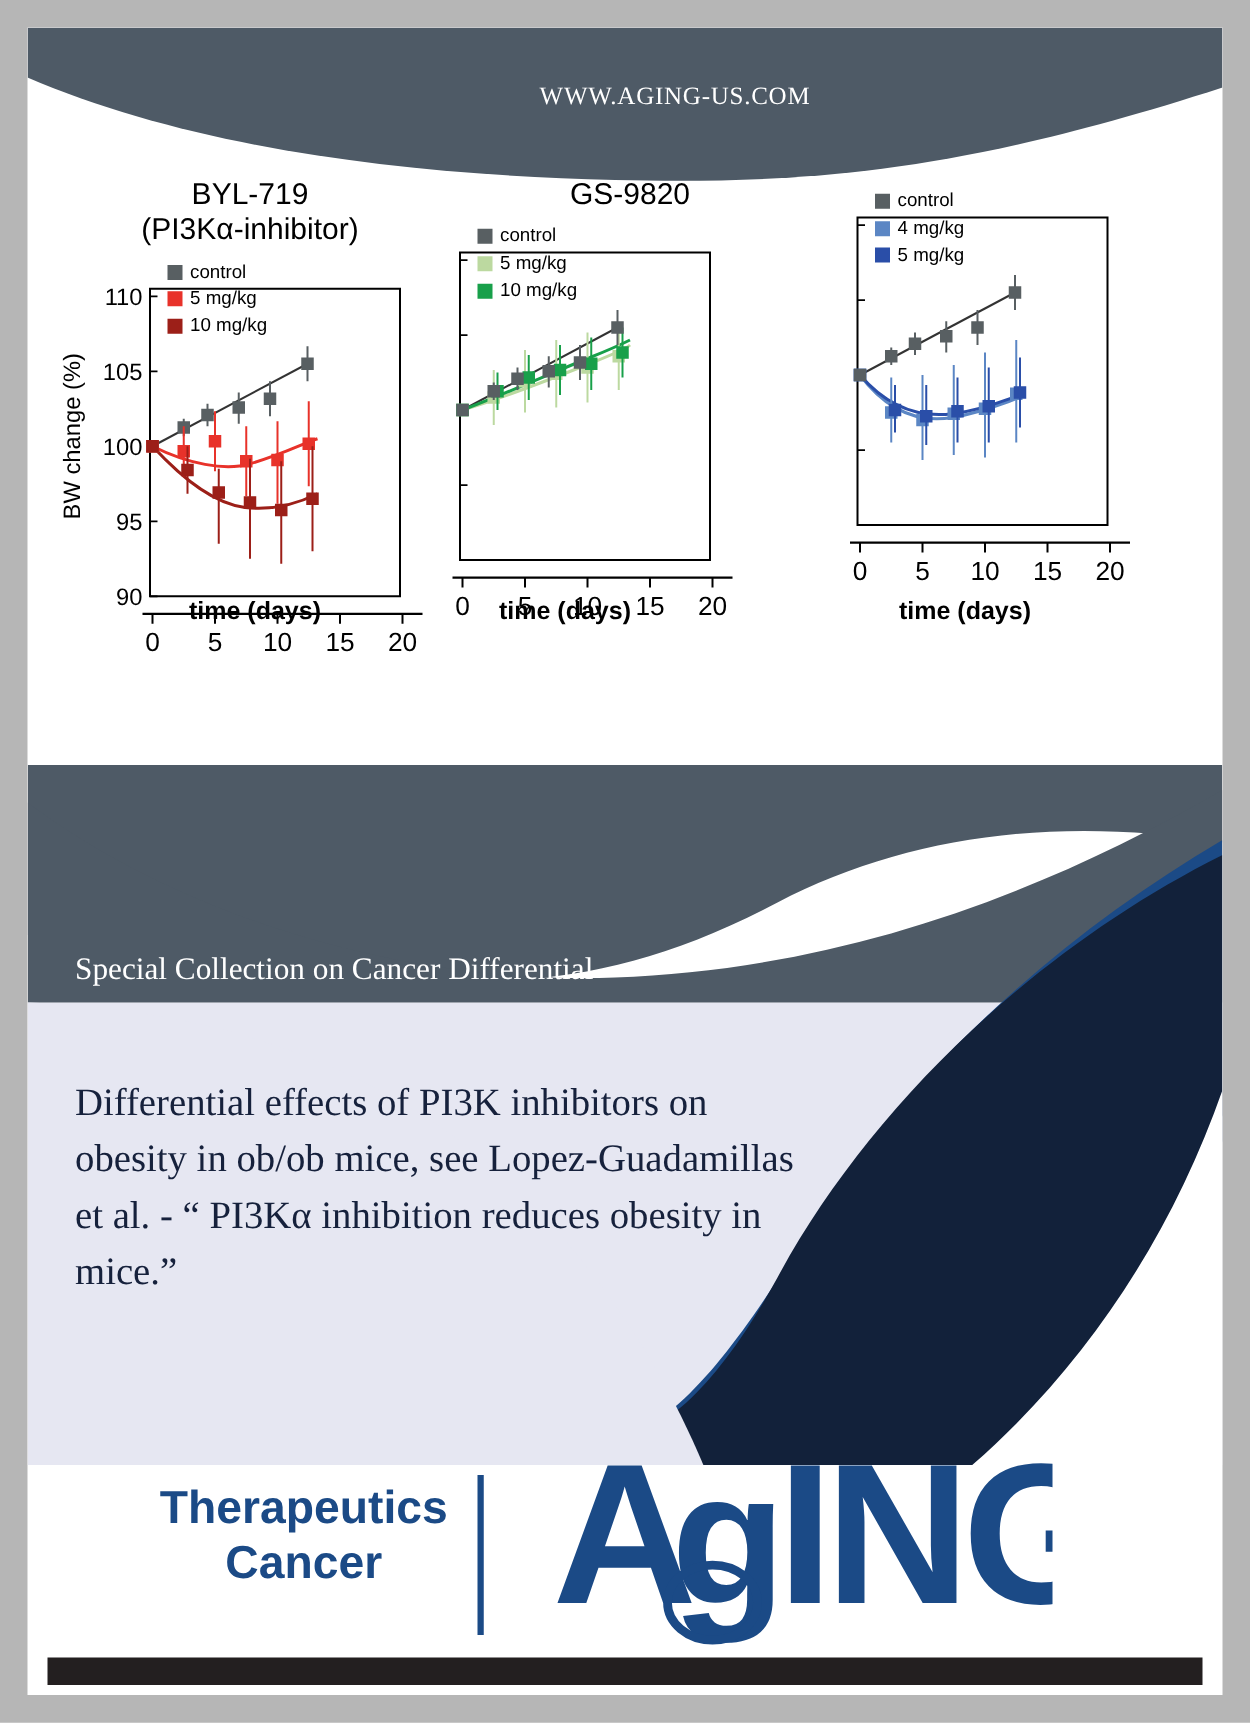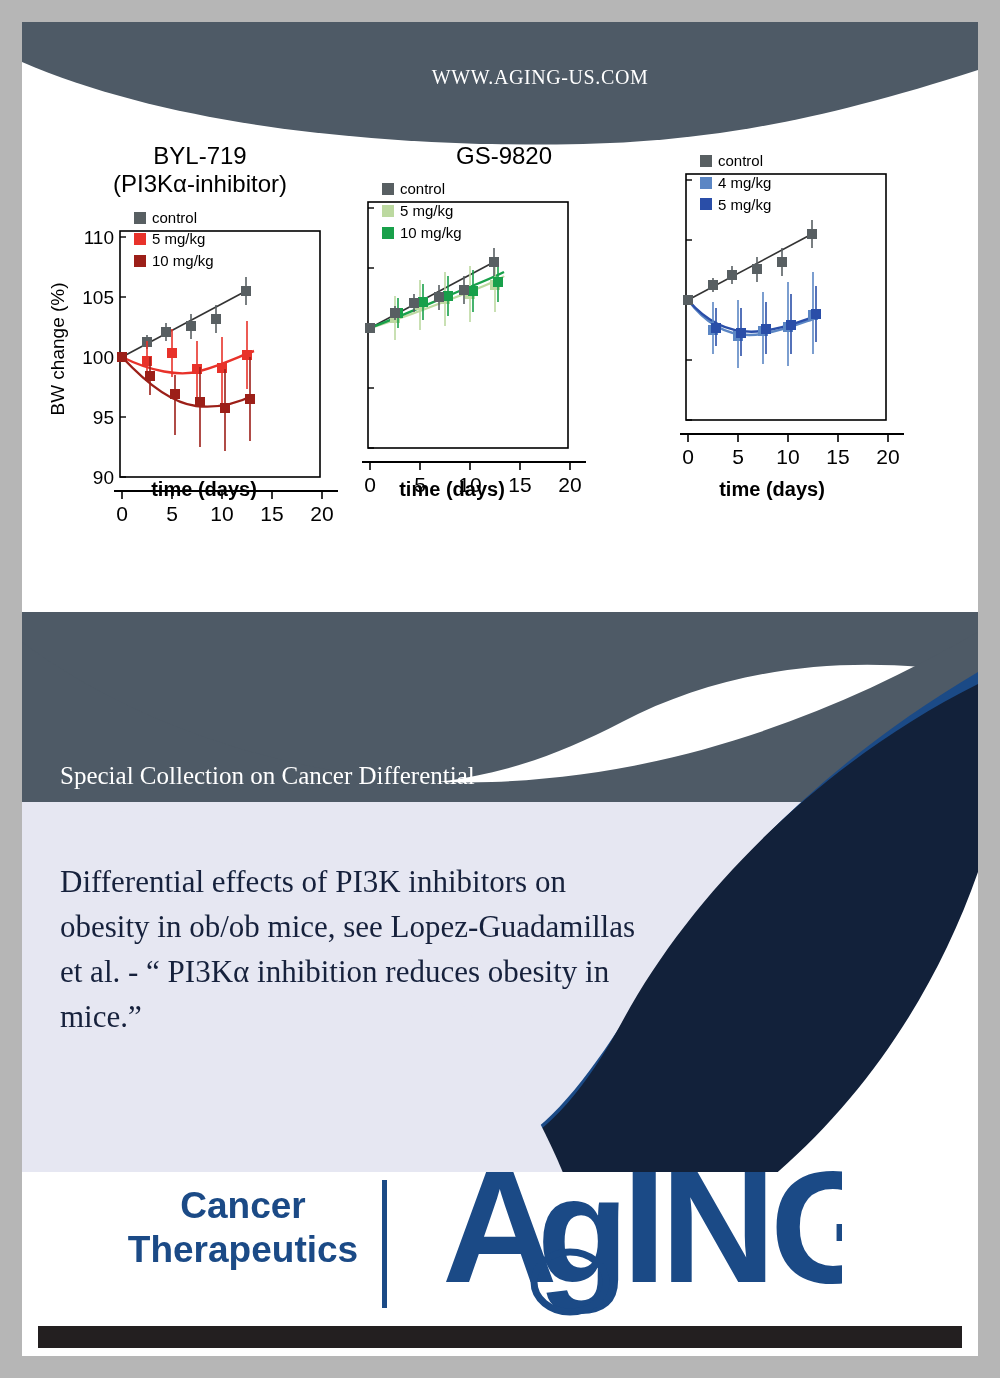--- a/index.html
+++ b/index.html
@@ -497,22 +497,22 @@
 
       <path d="M0,560 C160,470 330,470 470,560 C560,616 600,680 640,740 L0,740 Z" fill="#ffffff" opacity="0"></path>
       <path d="M956,260 C900,420 790,560 640,640 C520,704 400,720 300,716 C180,712 80,700 0,690 L0,740 L956,740 Z" fill="#ffffff"></path>
     </svg>
   </div>
 
   <div id="special-collection">Special Collection on Cancer Differential</div>
   <div id="blurb">Differential effects of PI3K inhibitors on obesity in ob/ob mice, see Lopez-Guadamillas et al. - “ PI3Kα inhibition reduces obesity in mice.”</div>
 
   <div id="bottom-title">
+    <div>Therapeutics</div>
     <div>Cancer</div>
-    <div>Therapeutics</div>
   </div>
   <div id="divider"></div>
 
   <div id="logo">
     <svg width="400" height="190" viewBox="0 0 400 190" xmlns="http://www.w3.org/2000/svg">
       <text x="0" y="150" font-family="Liberation Sans, sans-serif" font-size="160" font-weight="bold" fill="#1b4a86" letter-spacing="-6">A</text>
       <text x="95" y="150" font-family="Liberation Sans, sans-serif" font-size="150" font-weight="bold" fill="#1b4a86" letter-spacing="-4">g</text>
       <text x="180" y="150" font-family="Liberation Sans, sans-serif" font-size="160" font-weight="bold" fill="#1b4a86" letter-spacing="-6">ING</text>
       <ellipse cx="128" cy="150" rx="36" ry="30" fill="none" stroke="#1b4a86" stroke-width="7"></ellipse>
     </svg>

